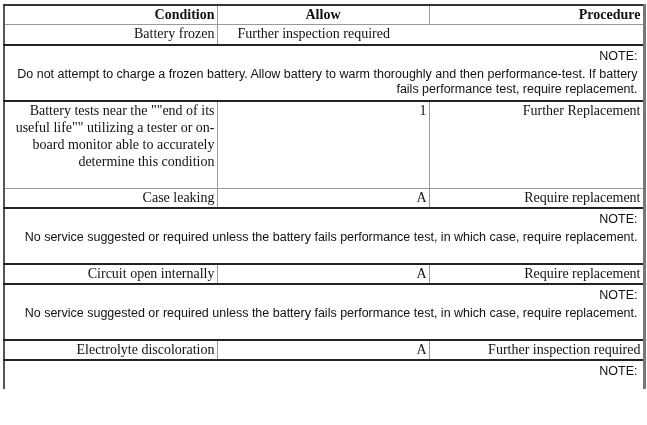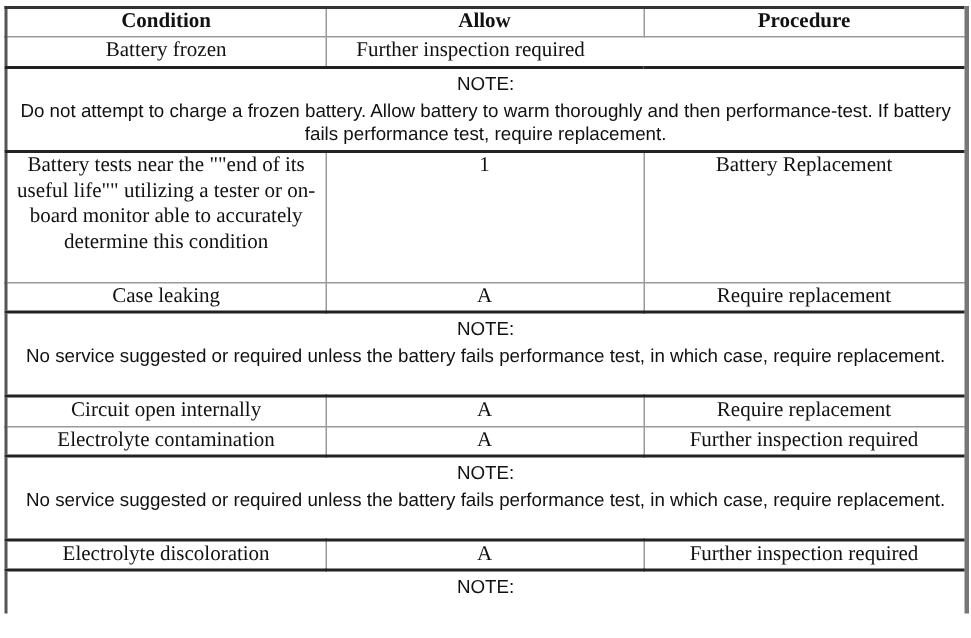--- a/index.html
+++ b/index.html
@@ -14,21 +14,21 @@
       font-family: "Liberation Serif", serif;
       font-size: 14px;
       color: #111;
       table-layout: fixed;
     }
     .tbl td, .tbl th {
       border: 1px solid #999;
       padding: 0 2px;
       vertical-align: top;
       line-height: 17px;
-      text-align: center;
+      text-align: right;
     }
     .tbl th { font-weight: bold; height: 18px; }
     .tbl th.code-h { text-align: center; }
     .tbl td.span2 { text-align: center; }
     .row { height: 20px; }
     .note td {
       font-family: "Liberation Sans", sans-serif;
       font-size: 12.5px;
       font-weight: normal;
       padding: 3px 5px 3px 5px;
@@ -63,42 +63,37 @@
     </tr>
     <tr class="note">
       <td colspan="3" style="height:46px">
         <span class="note-label">NOTE:</span>
         <span class="note-text">Do not attempt to charge a frozen battery. Allow battery to warm thoroughly and then performance-test. If battery fails performance test, require replacement.</span>
       </td>
     </tr>
     <tr>
       <td style="height:86px">Battery tests near the ""end of its useful life"" utilizing a tester or on-board monitor able to accurately determine this condition</td>
       <td>1</td>
-      <td>Battery Replacement</td>
+      <td>Further Replacement</td>
     </tr>
     <tr class="row">
       <td>Case leaking</td>
       <td>A</td>
       <td>Require replacement</td>
     </tr>
     <tr class="note">
       <td colspan="3" style="height:48px">
         <span class="note-label">NOTE:</span>
         <span class="note-text">No service suggested or required unless the battery fails performance test, in which case, require replacement.</span>
       </td>
     </tr>
     <tr class="row">
       <td>Circuit open internally</td>
       <td>A</td>
       <td>Require replacement</td>
-    </tr>
-    <tr class="row">
-      <td>Electrolyte contamination</td>
-      <td>A</td>
-      <td>Further inspection required</td>
     </tr>
     <tr class="note">
       <td colspan="3" style="height:48px">
         <span class="note-label">NOTE:</span>
         <span class="note-text">No service suggested or required unless the battery fails performance test, in which case, require replacement.</span>
       </td>
     </tr>
     <tr class="row">
       <td>Electrolyte discoloration</td>
       <td>A</td>

